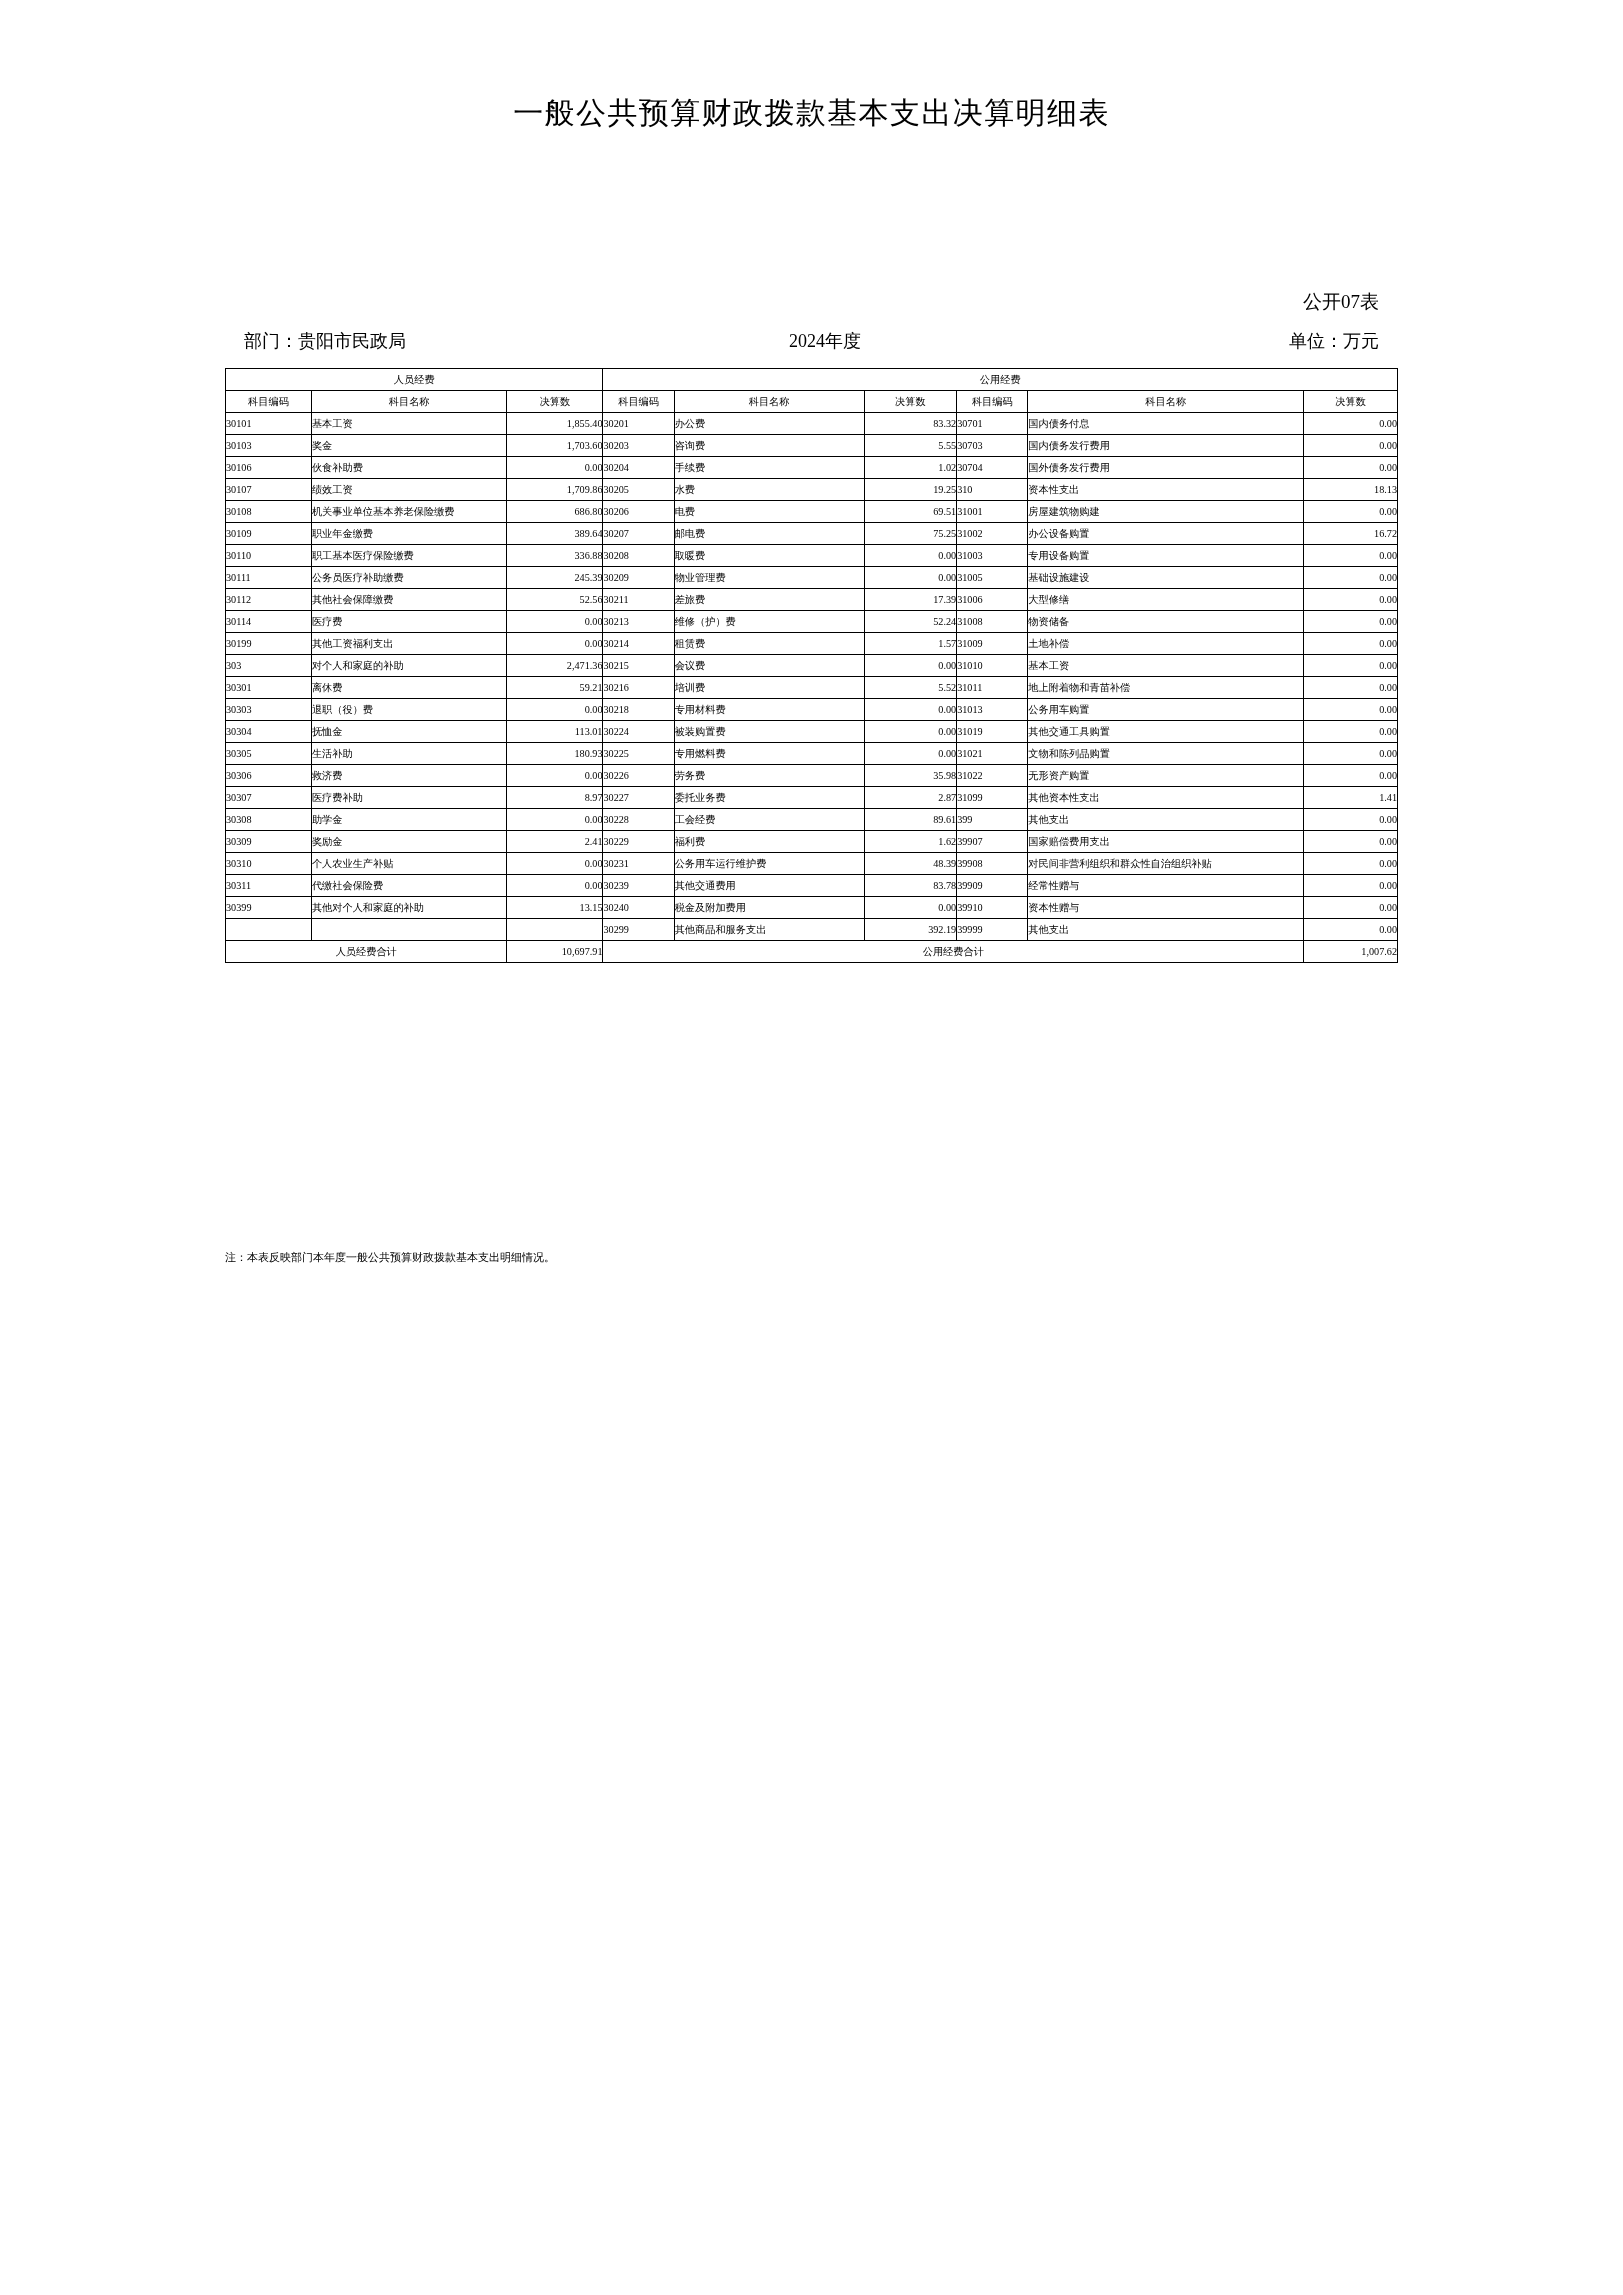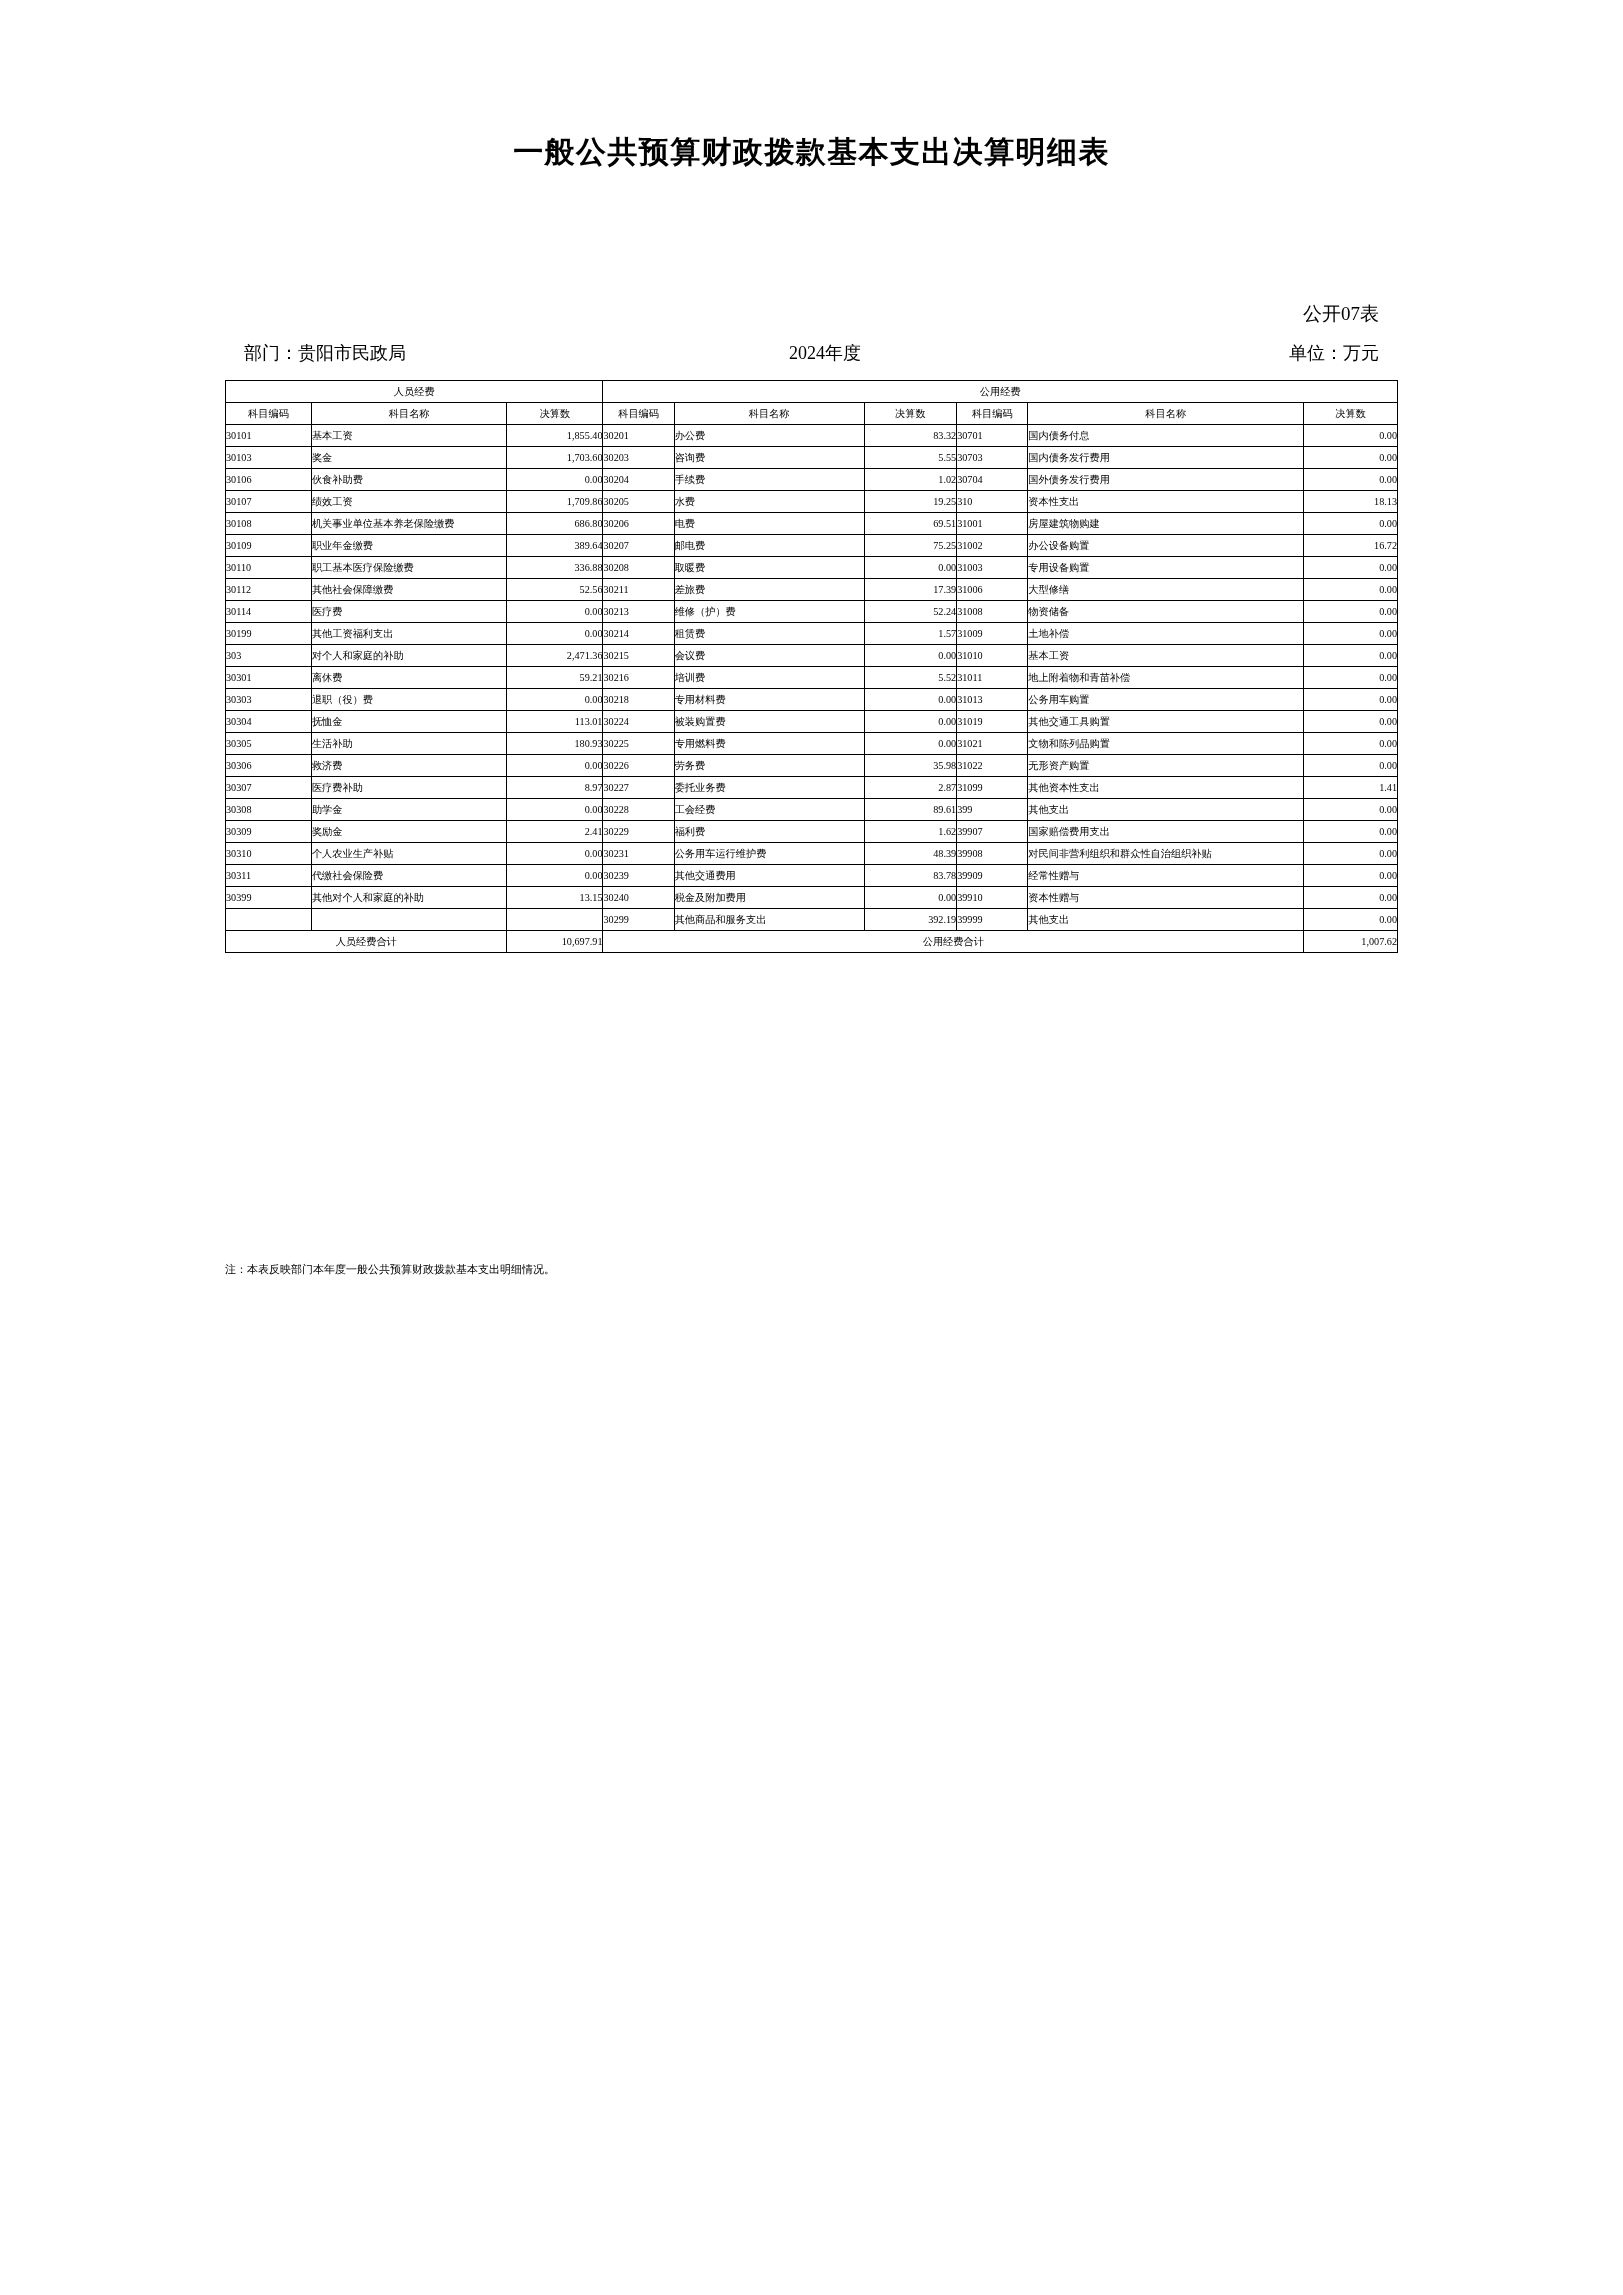--- a/index.html
+++ b/index.html
@@ -16,25 +16,25 @@
   .page {
     width: 1623px;
     height: 2295px;
     position: relative;
     box-sizing: border-box;
     padding: 0;
   }
   .doc-title {
     text-align: center;
     font-family: "Liberation Sans", sans-serif;
-    font-weight: bold;
+    font-weight: normal;
     font-size: 30px;
     letter-spacing: 1.4px;
-    margin: 12px;
-    padding-top: 120px;
+    margin: 0;
+    padding-top: 93px;
   }
   .form-code {
     position: absolute;
     right: 244px;
     top: 289px;
     font-size: 19px;
     font-family: "Liberation Serif", serif;
   }
   .meta-row {
     position: absolute;
@@ -236,20 +236,31 @@
           <td class="c-name">职工基本医疗保险缴费</td>
           <td class="c-num">336.88</td>
           <td class="c-code">30208</td>
           <td class="c-name">取暖费</td>
           <td class="c-num">0.00</td>
           <td class="c-code">31003</td>
           <td class="c-name">专用设备购置</td>
           <td class="c-num">0.00</td>
         </tr>
         <tr>
+          <td class="c-code">30111</td>
+          <td class="c-name">公务员医疗补助缴费</td>
+          <td class="c-num">245.39</td>
+          <td class="c-code">30209</td>
+          <td class="c-name">物业管理费</td>
+          <td class="c-num">0.00</td>
+          <td class="c-code">31005</td>
+          <td class="c-name">基础设施建设</td>
+          <td class="c-num">0.00</td>
+        </tr>
+        <tr>
           <td class="c-code">30112</td>
           <td class="c-name">其他社会保障缴费</td>
           <td class="c-num">52.56</td>
           <td class="c-code">30211</td>
           <td class="c-name">差旅费</td>
           <td class="c-num">17.39</td>
           <td class="c-code">31006</td>
           <td class="c-name">大型修缮</td>
           <td class="c-num">0.00</td>
         </tr>

